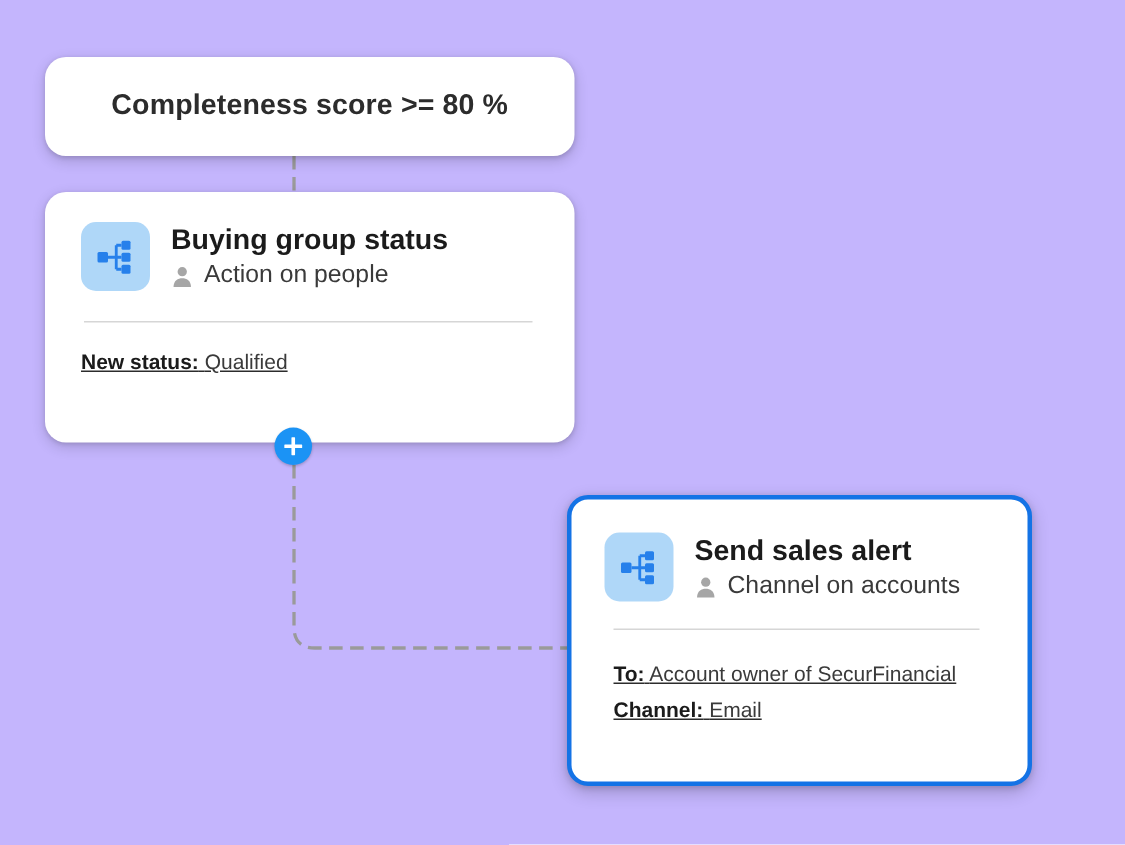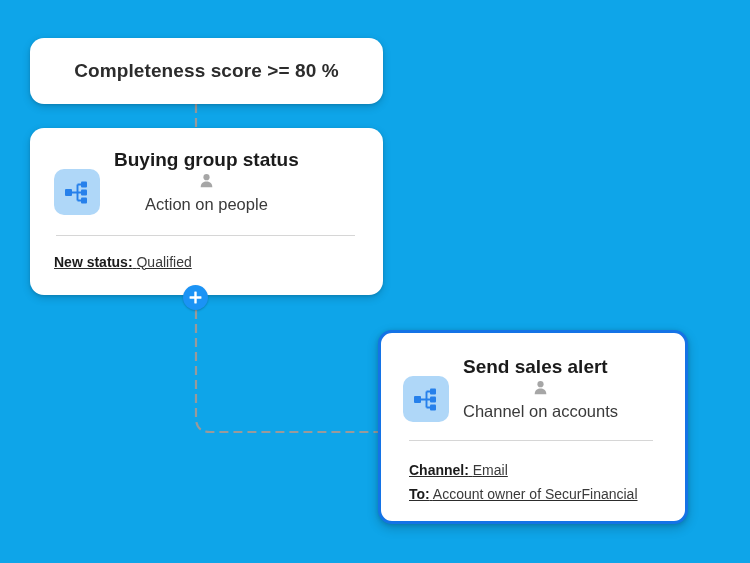--- a/index.html
+++ b/index.html
@@ -8,21 +8,21 @@
     background: #ffffff;
   }
   body {
     font-family: "Liberation Sans", sans-serif;
     -webkit-font-smoothing: antialiased;
   }
   #canvas {
     position: relative;
     width: 750px;
     height: 563px;
-    background: #0ea5e9;
+    background: #c4b5fd;
     overflow: hidden;
   }
 
   
   #connector-layer {
     position: absolute;
     left: 0;
     top: 0;
     width: 750px;
     height: 563px;
@@ -102,21 +102,20 @@
     font-size: 19px;
     font-weight: bold;
     color: #1b1b1b;
     line-height: 1.15;
     white-space: nowrap;
   }
   .card-subtitle-row {
     display: flex;
     align-items: center;
     gap: 7px;
-    flex-direction: column;
   }
   .person-icon {
     flex: 0 0 auto;
     width: 15px;
     height: 15px;
     display: block;
   }
   .card-subtitle {
     font-size: 16.5px;
     color: #3a3a3a;
@@ -259,23 +258,23 @@
           </svg>
           <span class="card-subtitle">Channel on accounts</span>
         </div>
       </div>
     </div>
 
     <div class="divider"></div>
 
     <div class="detail-list">
       <div class="detail-row">
+        <span class="detail-label">To:</span>
+        <span class="detail-value">Account owner of SecurFinancial</span>
+      </div>
+      <div class="detail-row">
         <span class="detail-label">Channel:</span>
         <span class="detail-value">Email</span>
       </div>
-      <div class="detail-row">
-        <span class="detail-label">To:</span>
-        <span class="detail-value">Account owner of SecurFinancial</span>
-      </div>
     </div>
   </div>
 
 </div>
 
 </body></html>

